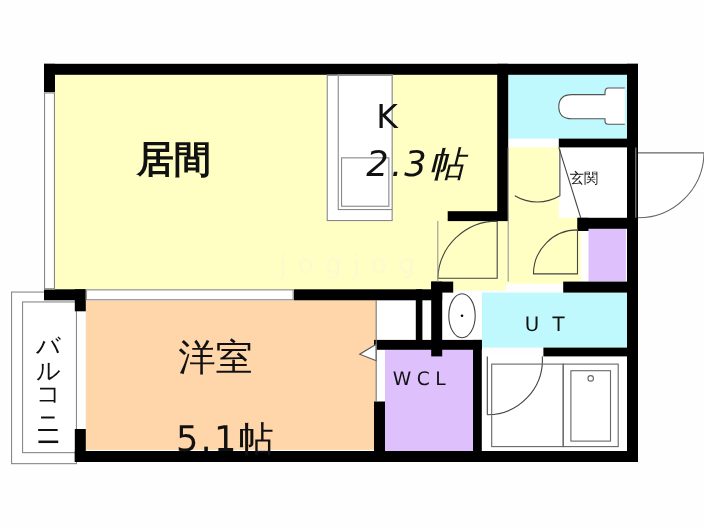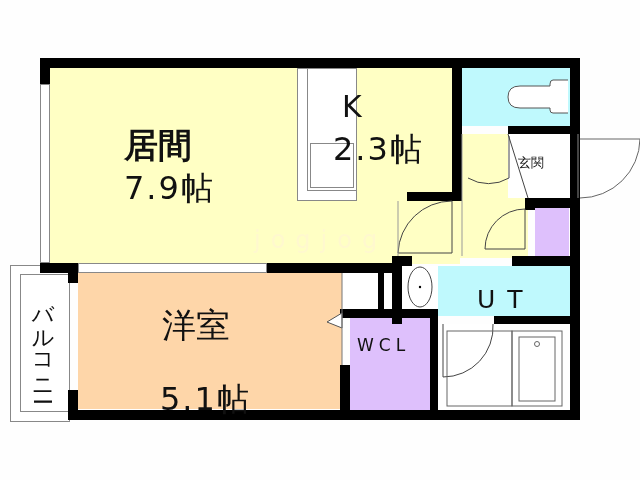--- a/index.html
+++ b/index.html
@@ -89,24 +89,23 @@
     <circle cx="537" cy="344" r="2.5" fill="none" stroke="#666" stroke-width="1"></circle>
 
     <path d="M342,313 L327,322 L342,328 Z" fill="#fff" stroke="#555" stroke-width="1"></path>
 
     <line x1="342" y1="273" x2="342" y2="365" stroke="#777" stroke-width="1"></line>
   </svg>
 
   <div class="wm" style="left:254px;top:226px;">jogjog</div>
 
   <div class="label" style="left:124px;top:128px;font-size:34px;font-weight:bold;">居間</div>
-  <div class="label" style="left:124px;top:172px;font-size:32px;letter-spacing:2px;">7.9帖</div>
 
   <div class="label" style="left:342px;top:92px;font-size:30px;">K</div>
-  <div class="label" style="left:333px;top:133px;font-size:32px;letter-spacing:2px;">2.3帖</div>
+  <div class="label" style="left:333px;top:133px;font-size:32px;letter-spacing:2px;font-style:italic;">2.3帖</div>
 
   <div class="label" style="left:162px;top:308px;font-size:34px;">洋室</div>
   <div class="label" style="left:160px;top:347px;font-size:32px;letter-spacing:2px;margin-top:36px;">5.1帖</div>
 
   <div class="label" style="left:357px;top:337px;font-size:17px;letter-spacing:5px;">WCL</div>
-  <div class="label" style="left:477px;top:287px;font-size:25px;letter-spacing:12px;">UT</div>
+  <div class="label" style="left:477px;top:287px;font-size:18px;letter-spacing:12px;">UT</div>
   <div class="label" style="left:518px;top:156px;font-size:13px;">玄関</div>
 </div>
 
 </body></html>

